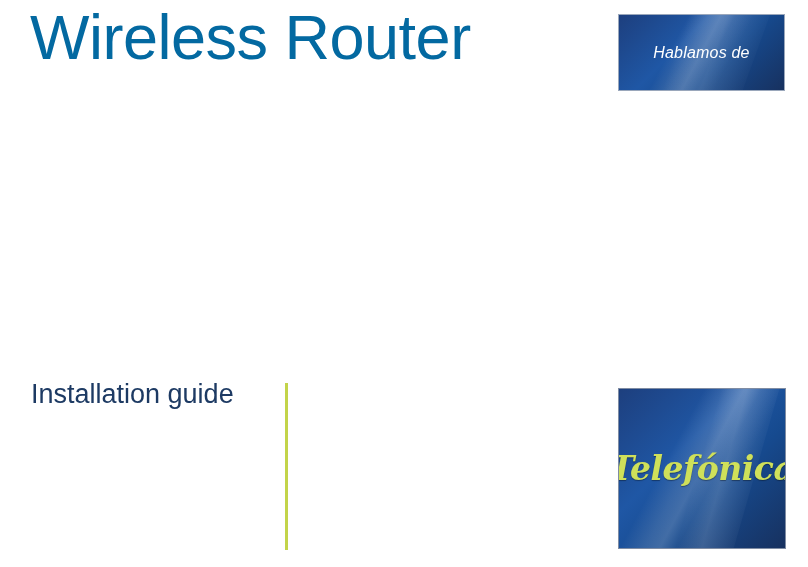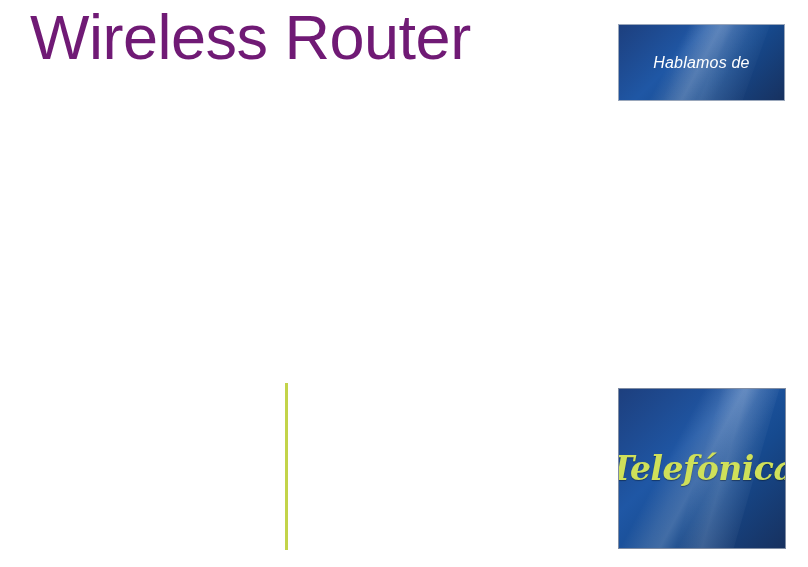--- a/index.html
+++ b/index.html
@@ -20,21 +20,21 @@
 
   
   .cover-title {
     position: absolute;
     left: 30px;
     top: 6px;
     font-family: "Liberation Sans", sans-serif;
     font-size: 63px;
     font-weight: 300;
     letter-spacing: -0.5px;
-    color: #701a75;
+    color: #0369a1;
     white-space: nowrap;
     line-height: 1.0;
   }
 
   
   .cover-subtitle {
     position: absolute;
     left: 31px;
     top: 381px;
     font-family: "Liberation Sans", sans-serif;
@@ -78,21 +78,21 @@
     background: linear-gradient(90deg,
         rgba(255,255,255,0.00) 0%,
         rgba(255,255,255,0.14) 48%,
         rgba(255,255,255,0.02) 100%);
     pointer-events: none;
   }
 
   
   #tagline-badge {
     left: 618px;
-    top: 24px;
+    top: 14px;
     width: 165px;
     height: 75px;
     border: 1px solid #9aa7bb;
     display: flex;
     flex-direction: column;
     align-items: center;
     justify-content: center;
   }
   #tagline-badge .sheen {
     left: 34%;
@@ -174,20 +174,21 @@
        rgba(207,224,90,0.35) 100%);
   }
 </style>
 </head>
 <body>
 
 <div id="page">
 
   <div class="cover-title">Wireless Router</div>
 
+  <div class="cover-subtitle">Installation guide</div>
 
   <div class="green-rule"></div>
 
   <div class="brand-panel" id="tagline-badge">
     <span class="sheen"></span>
     <div class="tagline-line1">Hablamos de</div>
   </div>
 
   <div class="brand-panel" id="telefonica-logo">
     <span class="sheen"></span>

